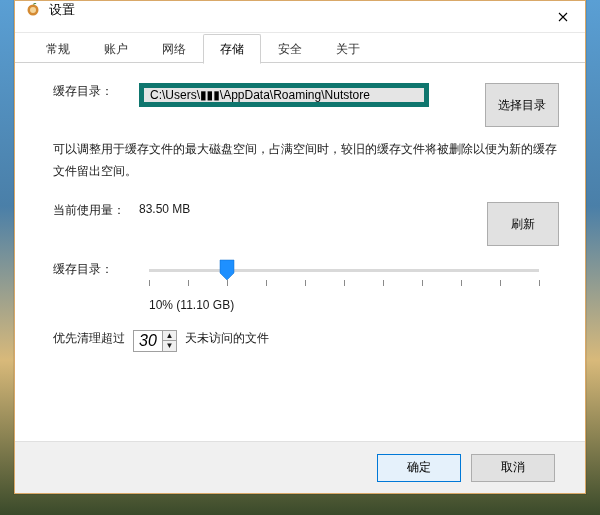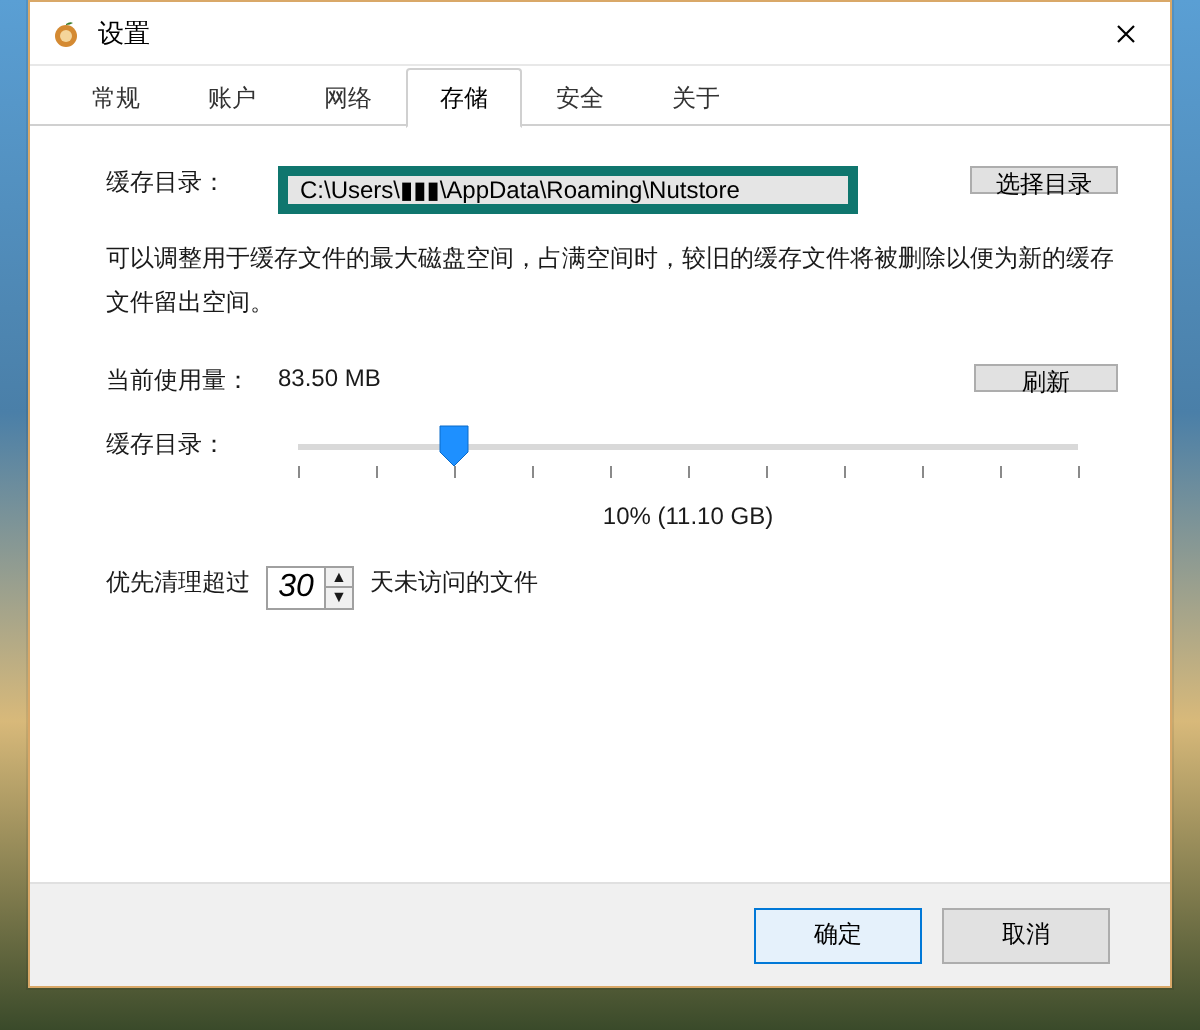--- a/index.html
+++ b/index.html
@@ -16,24 +16,25 @@
     left: 14px; top: 0px; right: 14px; bottom: 21px;
     background: #ffffff;
     border: 1px solid #d9a868;
     box-shadow: 0 0 0 1px rgba(0,0,0,0.08);
     display: flex;
     flex-direction: column;
   }
   .titlebar {
     height: 32px;
     display: flex;
-    align-items: center;
+    align-items: flex-start;
     padding: 0 10px;
     border-bottom: 1px solid #e8e8e8;
     position: relative;
+    font-family: Liberation Serif, serif;
   }
   .titlebar .icon {
     width: 16px; height: 16px;
     margin-right: 8px;
     display: inline-flex;
   }
   .titlebar .title {
     font-size: 13px;
   }
   .titlebar .close {
@@ -91,21 +92,21 @@
     height: 24px;
     line-height: 22px;
     padding: 0 6px;
     font-size: 12px;
     font-family: Liberation Sans, sans-serif;
     width: 290px;
   }
   .btn {
     border: 1px solid #adadad;
     background: #e1e1e1;
-    height: 14px;
+    height: 44px;
     min-width: 72px;
     padding: 0 12px;
     font-size: 12px;
     font-family: inherit;
     cursor: default;
     margin-left: auto;
   }
 
   .desc {
     margin: 6px 0 20px 0;
@@ -141,21 +142,20 @@
     height: 8px;
     margin-top: -2px;
   }
   .slider-ticks span {
     position: absolute;
     top: 0;
     width: 1px; height: 6px;
     background: #8a8a8a;
   }
   .slider-caption {
-    text-align: center;
     margin-top: 10px;
     font-size: 12px;
   }
 
   .spinner {
     display: inline-flex;
     border: 1px solid #a0a0a0;
     height: 22px;
     overflow: hidden;
   }

